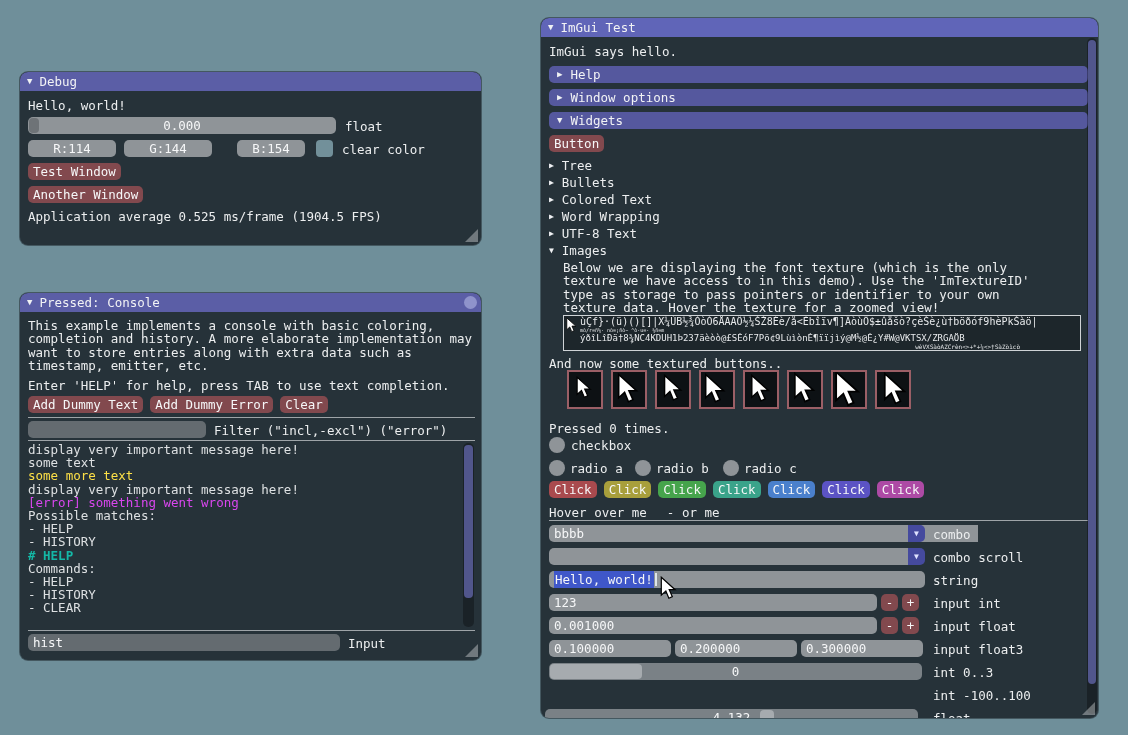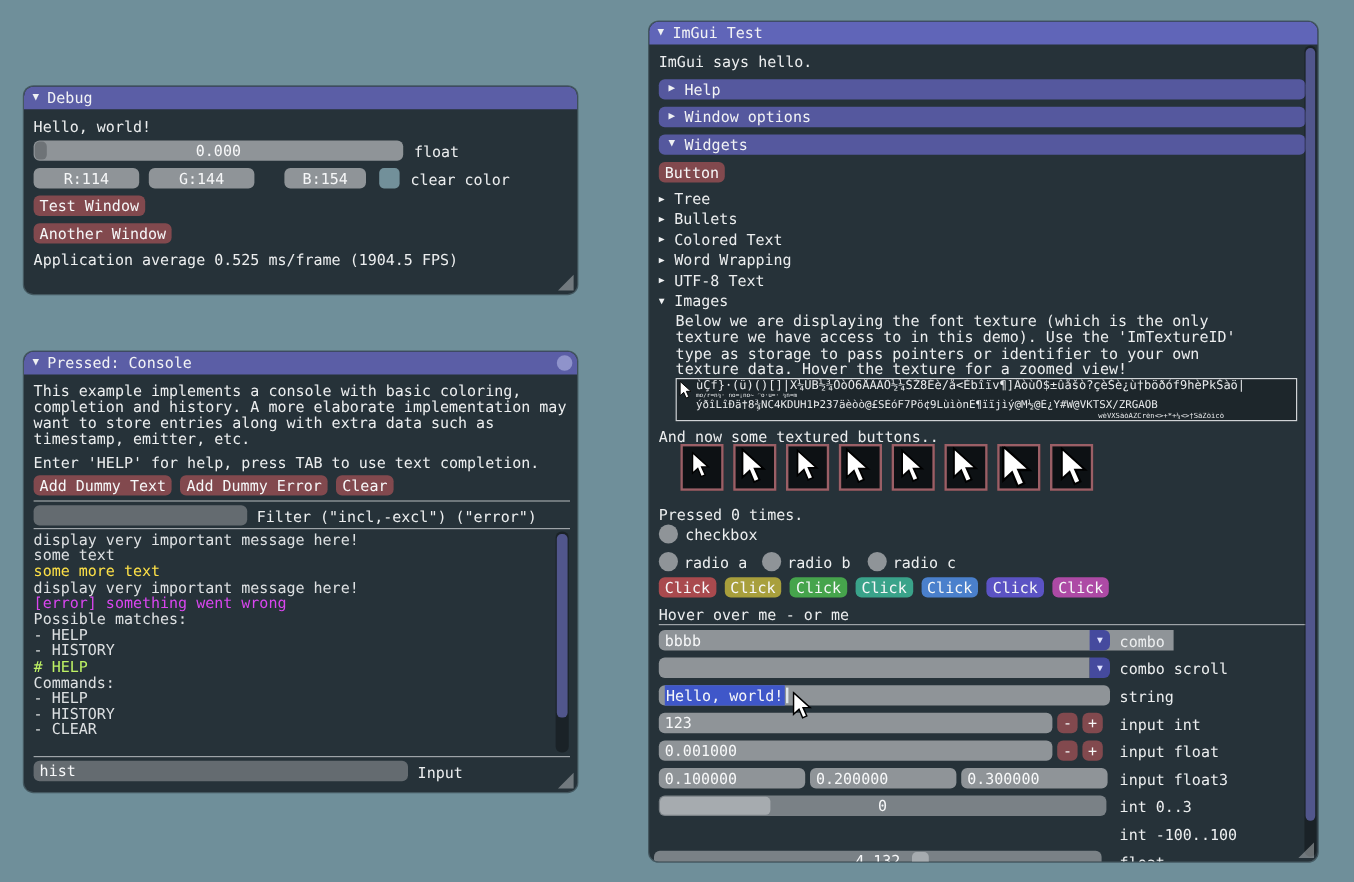--- a/index.html
+++ b/index.html
@@ -109,21 +109,21 @@
 
     <div style="position:absolute;left:8px;top:150px;width:430px;height:184px;overflow:hidden">
       <div class="logline" style="color: rgb(221, 224, 226);">display very important message here!</div>
       <div class="logline" style="color: rgb(221, 224, 226);">some text</div>
       <div class="logline" style="color: #fde047;">some more text</div>
       <div class="logline" style="color: rgb(221, 224, 226);">display very important message here!</div>
       <div class="logline" style="color: #d946ef;">[error] something went wrong</div>
       <div class="logline" style="color: rgb(221, 224, 226);">Possible matches:</div>
       <div class="logline" style="color: rgb(221, 224, 226);">- HELP</div>
       <div class="logline" style="color: rgb(221, 224, 226);">- HISTORY</div>
-      <div class="logline" style="color: #bef264;"># HELP</div>
+      <div class="logline" style="color: #14b8a6; font-weight: bold;"># HELP</div>
       <div class="logline" style="color: rgb(221, 224, 226);">Commands:</div>
       <div class="logline" style="color: rgb(221, 224, 226);">- HELP</div>
       <div class="logline" style="color: rgb(221, 224, 226);">- HISTORY</div>
       <div class="logline" style="color: rgb(221, 224, 226);">- CLEAR</div>
     </div>
     <div class="scrolltrack" style="left:443px;top:150px;width:11px;height:184px">
       <div class="scrollthumb" style="top:2px;height:153px"></div>
     </div>
 
     <div class="sep" style="left:8px;top:337px;width:447px"></div>
@@ -235,21 +235,21 @@
     <div class="flexrow" style="left:8px;top:463px;gap:7px">
       <div class="btn inline" style="background: rgb(169, 74, 78);">Click</div>
       <div class="btn inline" style="background: rgb(168, 159, 60);">Click</div>
       <div class="btn inline" style="background: rgb(70, 164, 76);">Click</div>
       <div class="btn inline" style="background: rgb(58, 163, 138);">Click</div>
       <div class="btn inline" style="background: rgb(74, 128, 204);">Click</div>
       <div class="btn inline" style="background: rgb(91, 83, 196);">Click</div>
       <div class="btn inline" style="background: rgb(173, 74, 165);">Click</div>
     </div>
 
-    <div class="flexrow" style="left:8px;top:487px;gap:8px">
+    <div class="flexrow" style="left:8px;top:487px;gap:20px">
       <span>Hover over me</span>
       <span>- or me</span>
     </div>
 
     <div class="sep" style="left:8px;top:502px;width:539px"></div>
 
     <div class="frame combo" style="left:8px;top:507px;width:429px"><span>bbbb</span></div>
     <div class="combo-btn" style="left:367px;top:507px">
         <span class="tri">▼</span>
       </div>

